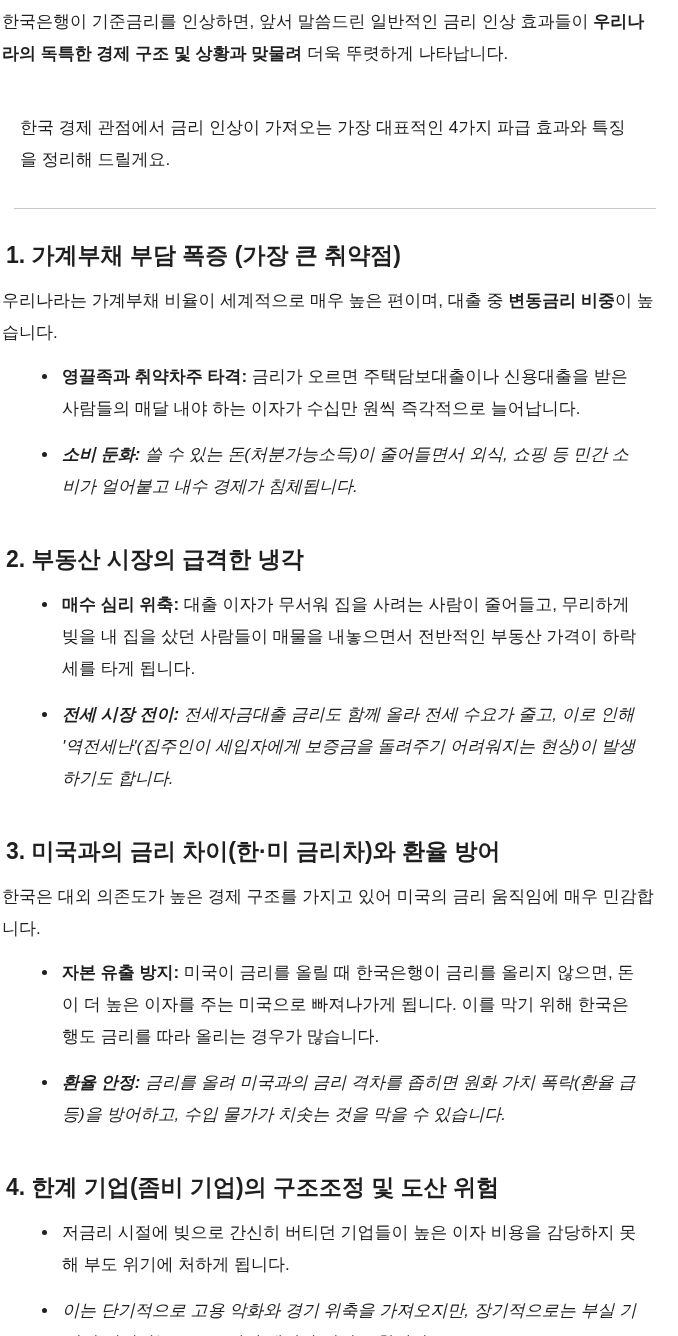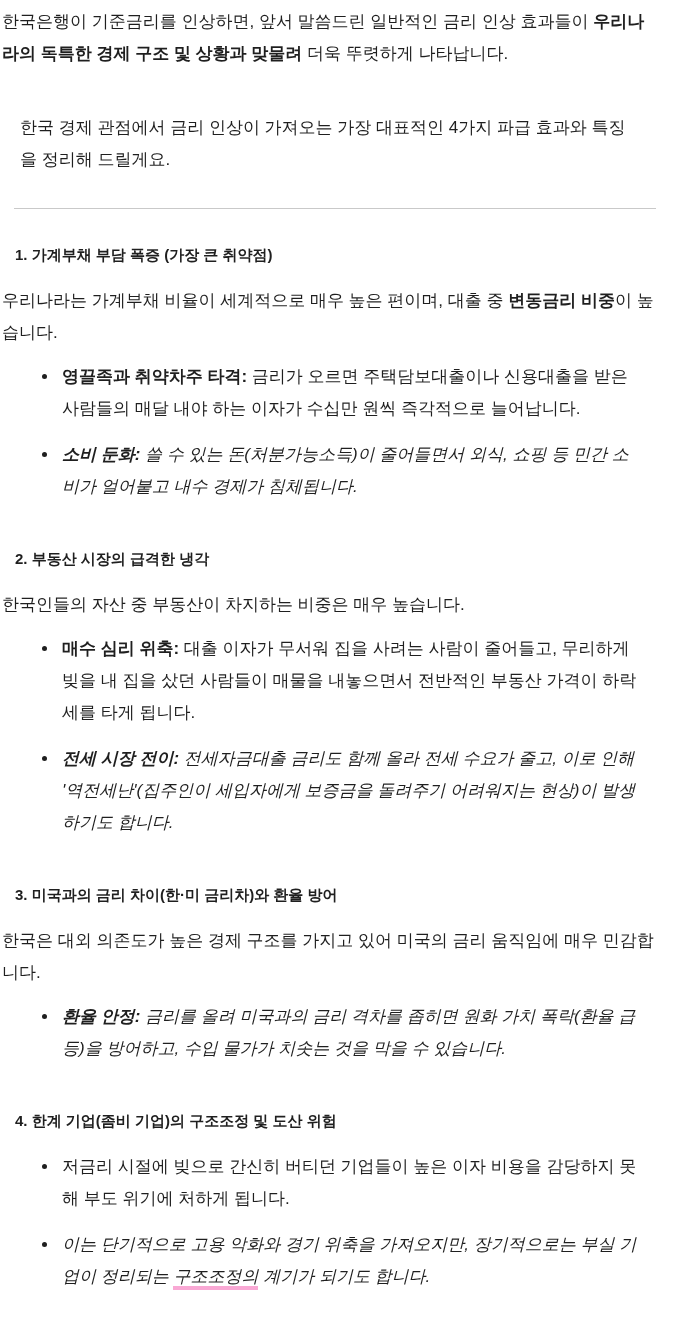--- a/index.html
+++ b/index.html
@@ -23,24 +23,24 @@
   .intro-p1 { margin: 0 0 24px 0; }
   .intro-p2 { margin: 18px; }
   hr.divider {
     border: none;
     border-top: 1px solid #c9c9c9;
     height: 0;
     margin: 14px 0 0 12px;
     width: auto;
   }
   h3.sec-heading {
-    font-size: 15px;
+    font-size: 23px;
     font-weight: 700;
     line-height: 32px;
-    margin: 28px 0 14px 13px;
+    margin: 28px 0 14px 4px;
   }
   h3.first-heading { margin-top: 30px; }
   p.sec-para { margin: 0 0 12px 0; }
   ul.sec-list {
     list-style: none;
     margin: 12px;
     padding: 0 0 0 48px;
   }
   ul.sec-list li {
     position: relative;
@@ -77,31 +77,31 @@
     <h3 class="sec-heading first-heading">1. 가계부채 부담 폭증 (가장 큰 취약점)</h3>
     <p class="sec-para"><span>우리나라는 가계부채 비율이 세계적으로 매우 높은 편이며, 대출 중 </span><span class="b">변동금리 비중</span><span>이 높습니다.</span></p>
     <ul class="sec-list">
       <li><span class="b">영끌족과 취약차주 타격:</span><span> 금리가 오르면 주택담보대출이나 신용대출을 받은 사람들의 매달 내야 하는 이자가 수십만 원씩 즉각적으로 늘어납니다.</span></li>
       <li><span class="b">소비 둔화:</span><span> 쓸 수 있는 돈(처분가능소득)이 줄어들면서 외식, 쇼핑 등 민간 소비가 얼어붙고 내수 경제가 침체됩니다.</span></li>
     </ul>
   </section>
 
   <section>
     <h3 class="sec-heading">2. 부동산 시장의 급격한 냉각</h3>
-    <p class="sec-para"><span>한국인들의 자산 중 부동산이 차지하는 비중은 매우 높습니다.</span></p>
     <ul class="sec-list">
       <li><span class="b">매수 심리 위축:</span><span> 대출 이자가 무서워 집을 사려는 사람이 줄어들고, 무리하게 빚을 내 집을 샀던 사람들이 매물을 내놓으면서 전반적인 부동산 가격이 하락세를 타게 됩니다.</span></li>
       <li><span class="b">전세 시장 전이:</span><span> 전세자금대출 금리도 함께 올라 전세 수요가 줄고, 이로 인해 '역전세난'(집주인이 세입자에게 보증금을 돌려주기 어려워지는 현상)이 발생하기도 합니다.</span></li>
     </ul>
   </section>
 
   <section>
     <h3 class="sec-heading">3. 미국과의 금리 차이(한·미 금리차)와 환율 방어</h3>
     <p class="sec-para"><span>한국은 대외 의존도가 높은 경제 구조를 가지고 있어 미국의 금리 움직임에 매우 민감합니다.</span></p>
     <ul class="sec-list">
+      <li><span class="b">자본 유출 방지:</span><span> 미국이 금리를 올릴 때 한국은행이 금리를 올리지 않으면, 돈이 더 높은 이자를 주는 미국으로 빠져나가게 됩니다. 이를 막기 위해 한국은행도 금리를 따라 올리는 경우가 많습니다.</span></li>
       <li><span class="b">환율 안정:</span><span> 금리를 올려 미국과의 금리 격차를 좁히면 원화 가치 폭락(환율 급등)을 방어하고, 수입 물가가 치솟는 것을 막을 수 있습니다.</span></li>
     </ul>
   </section>
 
   <section>
     <h3 class="sec-heading">4. 한계 기업(좀비 기업)의 구조조정 및 도산 위험</h3>
     <ul class="sec-list">
       <li><span>저금리 시절에 빚으로 간신히 버티던 기업들이 높은 이자 비용을 감당하지 못해 부도 위기에 처하게 됩니다.</span></li>
       <li><span>이는 단기적으로 고용 악화와 경기 위축을 가져오지만, 장기적으로는 부실 기업이 정리되는 </span><span class="u">구조조정의</span><span> 계기가 되기도 합니다.</span></li>
     </ul>

